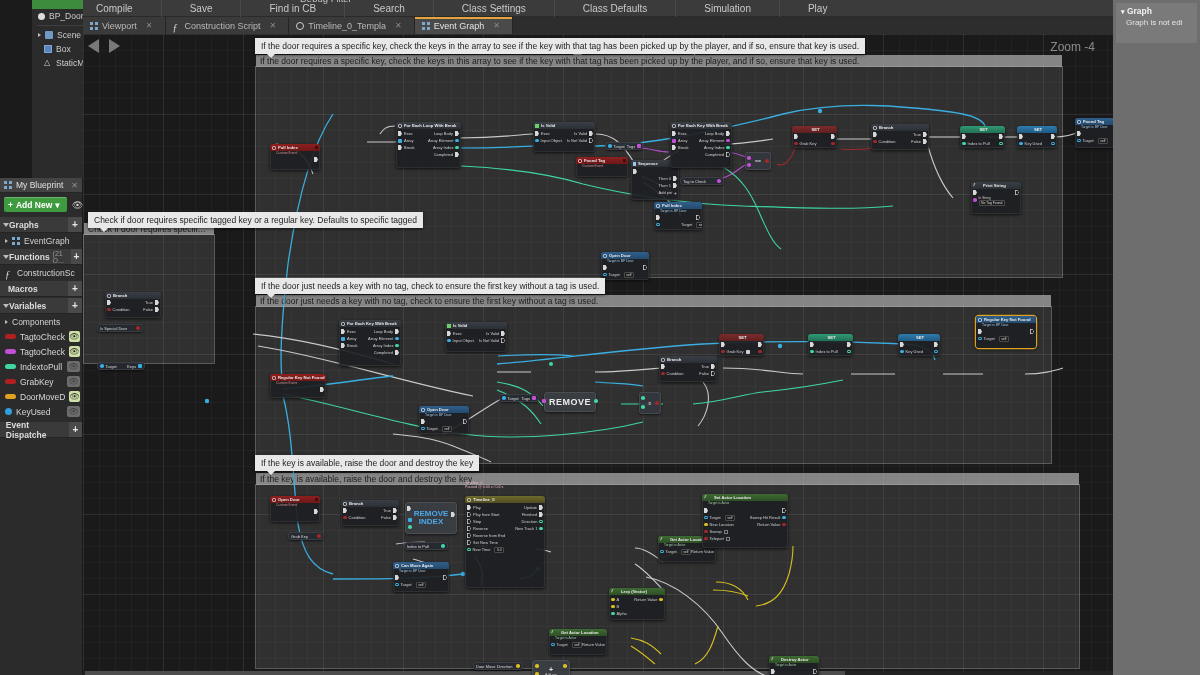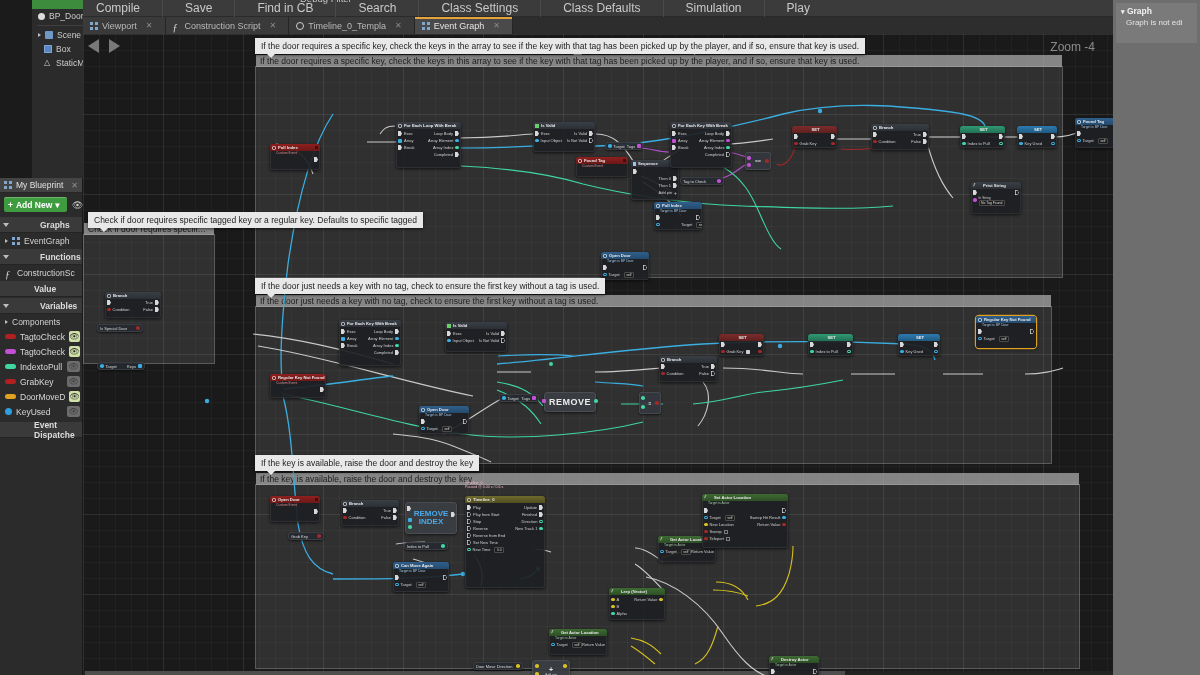--- a/index.html
+++ b/index.html
@@ -12,21 +12,21 @@
   }
   #app { position:relative; width:1200px; height:675px; }
 
   
   .toolbar {
     position:absolute; left:83px; top:0; width:1030px; height:17px;
     background:#3b3b3b; display:flex; align-items:center;
     border-bottom:1px solid #2a2a2a;
   }
   .tb-item {
-    font-size:12px; color:#c9c9c9; padding:0 22px; height:17px;
+    font-size:10px; color:#c9c9c9; padding:0 28px; height:17px;
     line-height:17px; white-space:nowrap;
     border-right:1px solid #4a4a4a;
     text-align:right;
   }
   .tb-item:first-child { padding-left:13px; }
 
   
   .tabstrip {
     position:absolute; left:83px; top:17px; width:1030px; height:17px;
     background:#2d2d2d; display:flex; align-items:flex-end;
@@ -94,21 +94,20 @@
     padding:2.5px 7px 2.5px 4px; border-radius:2px; display:flex;
     align-items:center; gap:3px; white-space:nowrap;
     box-shadow:inset 0 1px 0 rgba(255,255,255,.25);
   }
   .eye-ico { font-size:9px; color:#d6d6d6; }
   .sect-row {
     display:flex; align-items:center; height:16px;
     background:#3a3a3a; border-bottom:1px solid #242424;
     padding-left:3px; font-size:8.5px; color:#dcdcdc; font-weight:bold;
     margin-top:1px;
-    gap:31px;
   }
   .sect-row .plus {
     margin-left:auto; width:14px; height:15px; background:#4a4a4a;
     color:#e6e6e6; font-size:10px; text-align:center; line-height:15px; font-weight:bold;
   }
   .sect-row .cnt { font-weight:normal; font-size:7px; color:#9a9a9a; margin-left:3px; }
   .item-row {
     display:flex; align-items:center; gap:4px; height:15px; padding-left:5px;
     font-size:8.5px; color:#d2d2d2;
   }
@@ -346,21 +345,21 @@
       <span class="cnt">(21 O...</span>
       <span class="plus">+</span>
     </div>
     <div class="item-row">
       <span class="ticon fx">ƒ</span>
       <span>ConstructionSc</span>
     </div>
 
     <div class="sect-row">
       <span style="width:5px"></span>
-      <span>Value</span>
+      <span>Macros</span>
       <span class="plus">+</span>
     </div>
 
     <div class="sect-row">
       <span class="tri down"></span>
       <span>Variables</span>
       <span class="plus">+</span>
     </div>
     <div class="item-row">
       <span class="tri"></span>

